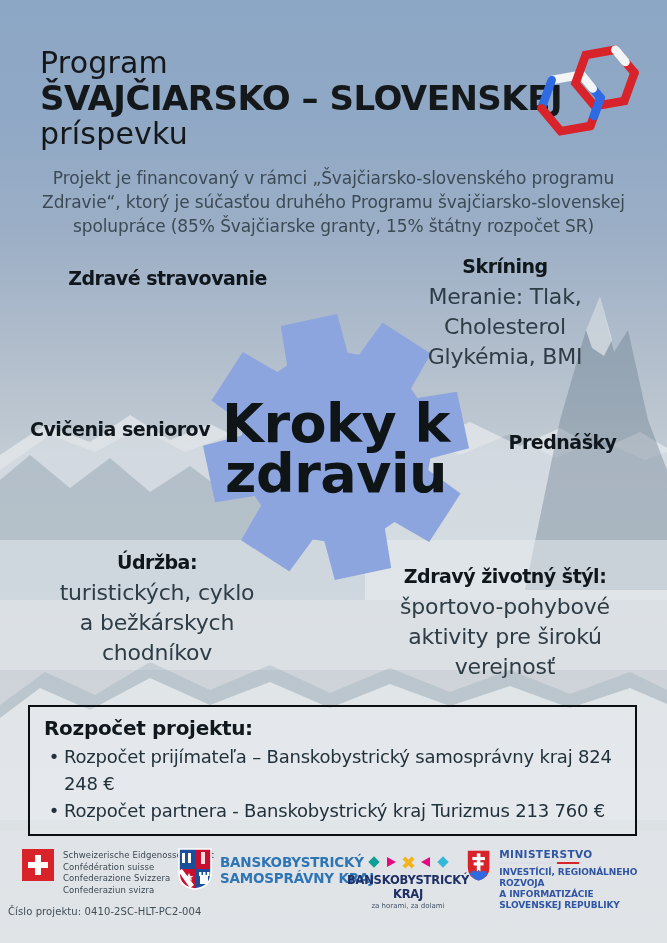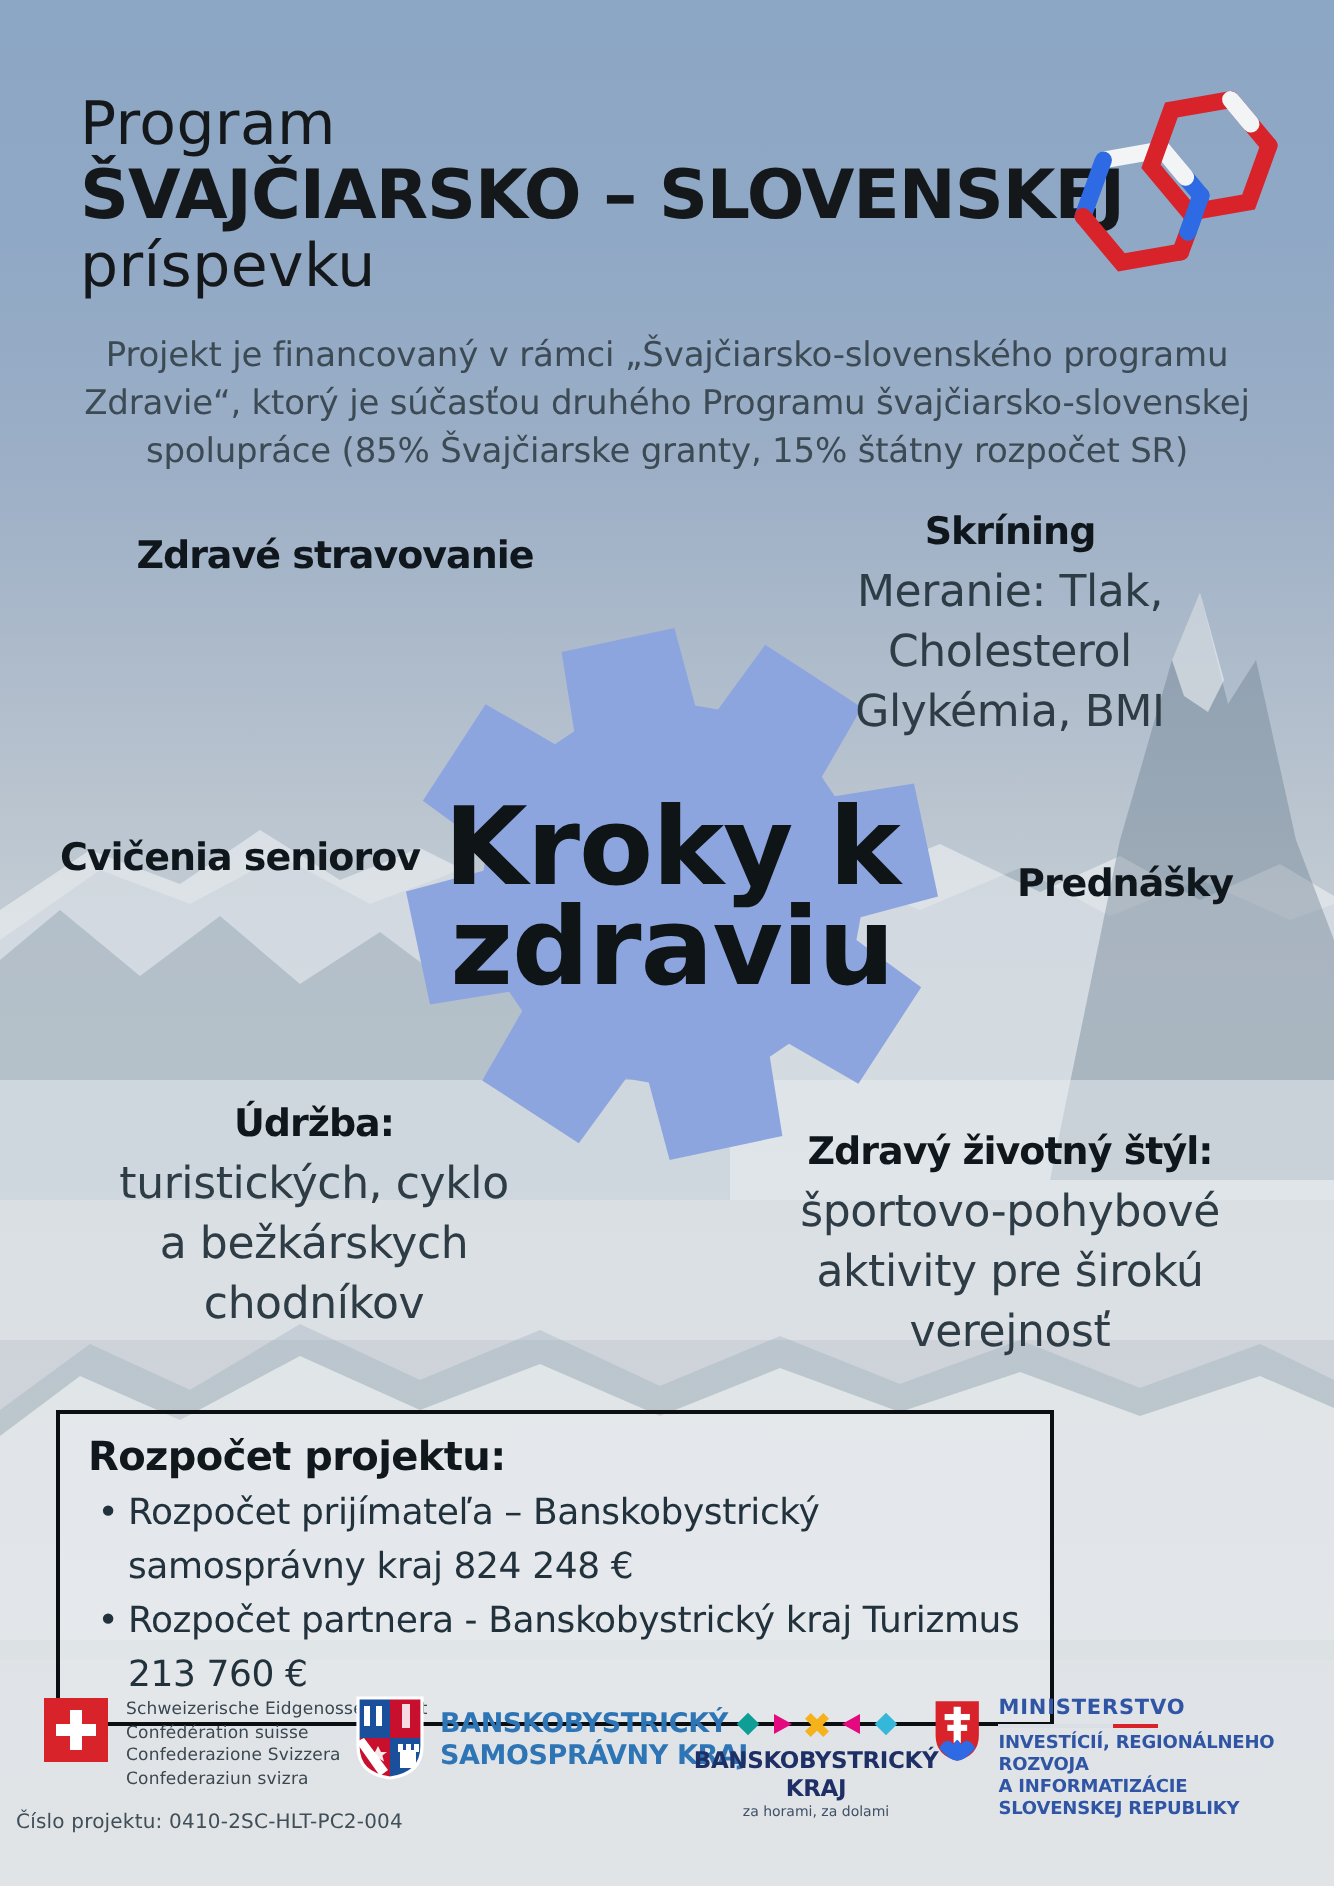--- a/index.html
+++ b/index.html
@@ -30,21 +30,21 @@
   .spoke .t{font-size:19px;font-weight:700;color:#10171c;line-height:1.3;letter-spacing:-.5px;}
   .spoke .d{font-size:22px;color:#2e3c46;line-height:1.38;margin-top:3px;letter-spacing:-.2px;}
   .sp-zdrave{left:40px;top:266px;width:255px;}
   .sp-skrining{left:385px;top:254px;width:240px;}
   .sp-cvicenia{left:15px;top:417px;width:210px;}
   .sp-prednasky{left:455px;top:430px;width:215px;}
   .sp-udrzba{left:22px;top:550px;width:270px;}
   .sp-zdravy{left:350px;top:564px;width:310px;}
 
   
-  .budget{left:28px;top:705px;width:499px;box-sizing:border-box;border:2.5px solid #0c0f11;
+  .budget{left:28px;top:705px;width:609px;box-sizing:border-box;border:2.5px solid #0c0f11;
     background:rgba(238,242,246,.28);padding:9px 14px 10px 14px;}
   .budget .bt{font-size:20px;font-weight:700;color:#10181d;letter-spacing:-.3px;margin-bottom:3px;}
   .b-item{display:flex;font-size:18px;color:#22323c;line-height:1.5;letter-spacing:-.2px;}
   .b-item .bullet{width:20px;text-align:center;flex:0 0 20px;}
   .b-item .bullet::before{content:"•";}
 
   
   .f-swiss{left:22px;top:849px;display:flex;gap:9px;}
   .swiss-flag{width:32px;height:32px;background:#d8232a;position:relative;flex:0 0 32px;}
   .swiss-flag .v{position:absolute;left:13px;top:6px;width:6px;height:20px;background:#fff;}

